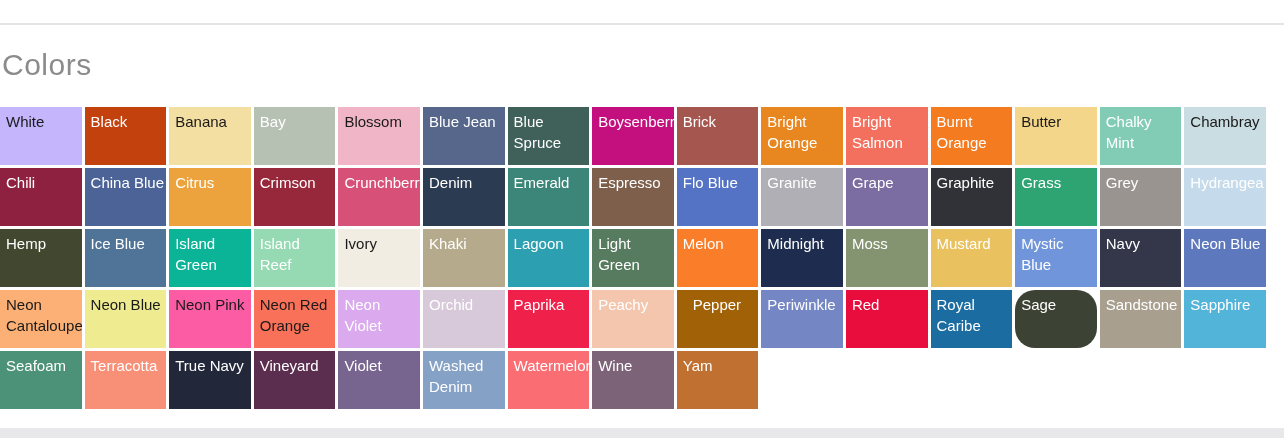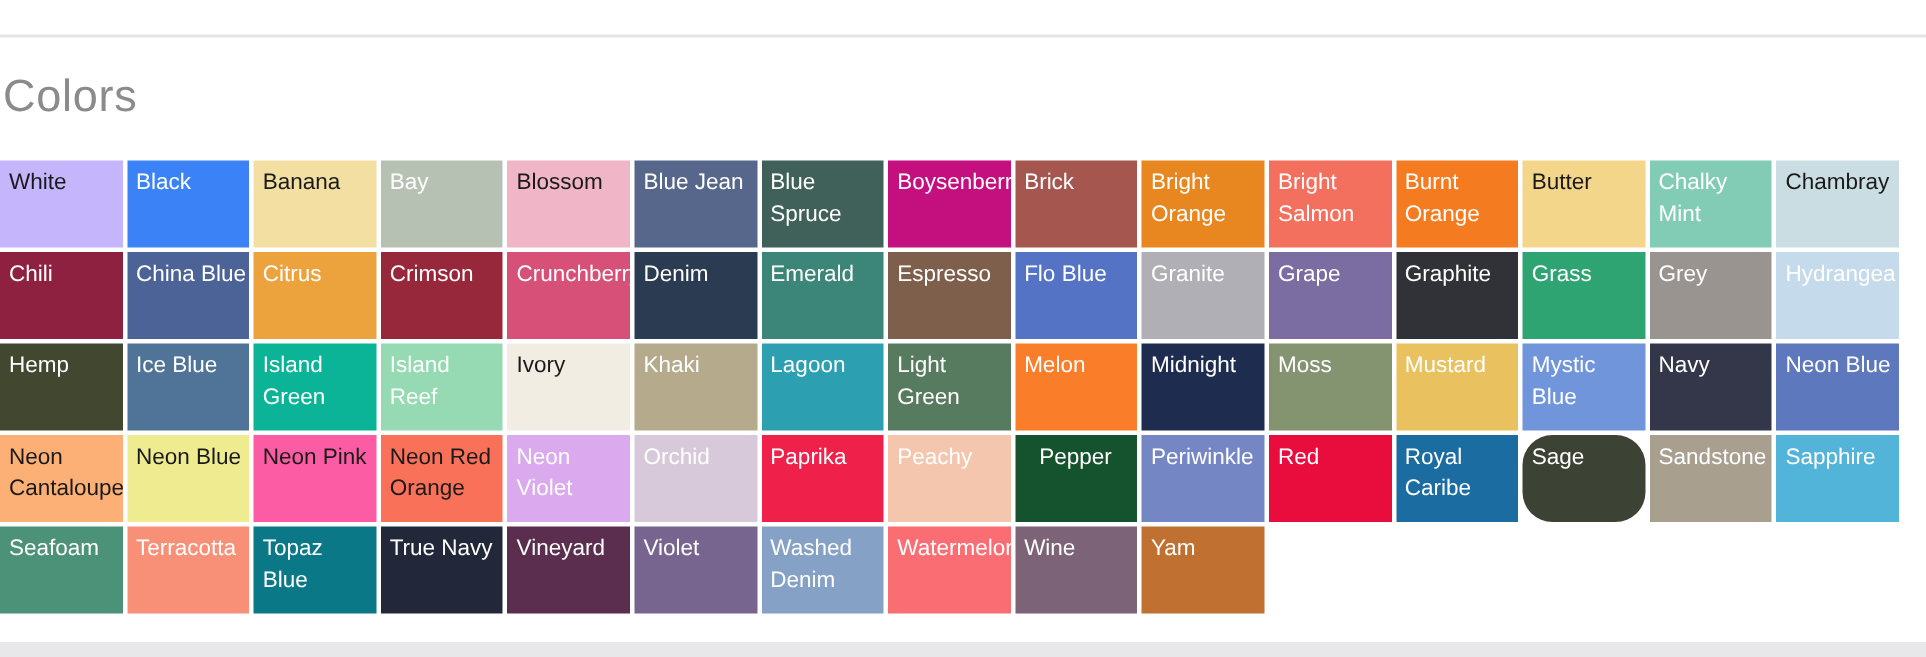--- a/index.html
+++ b/index.html
@@ -55,21 +55,21 @@
 </head>
 <body>
 
 <div>
   <div class="top-rule"></div>
   <h2 class="section-title">Colors</h2>
   <div class="swatch-grid" id="swatch-grid">
       <div class="swatch" style="background: #c4b5fd; color: rgb(26, 26, 26);">
         <span class="swatch-label">White</span>
       </div>
-      <div class="swatch" style="background: #3b82f6; color: rgb(255, 255, 255);">
+      <div class="swatch" style="background: #c2410c; color: rgb(255, 255, 255);">
         <span class="swatch-label">Black</span>
       </div>
       <div class="swatch" style="background: rgb(244, 223, 162); color: rgb(26, 26, 26);">
         <span class="swatch-label">Banana</span>
       </div>
       <div class="swatch" style="background: rgb(183, 193, 179); color: rgb(255, 255, 255);">
         <span class="swatch-label">Bay</span>
       </div>
       <div class="swatch" style="background: rgb(240, 181, 198); color: rgb(26, 26, 26);">
         <span class="swatch-label">Blossom</span>
@@ -211,21 +211,21 @@
       </div>
       <div class="swatch" style="background: rgb(215, 201, 218); color: rgb(255, 255, 255);">
         <span class="swatch-label">Orchid</span>
       </div>
       <div class="swatch" style="background: rgb(239, 33, 74); color: rgb(255, 255, 255);">
         <span class="swatch-label">Paprika</span>
       </div>
       <div class="swatch" style="background: rgb(244, 198, 174); color: rgb(255, 255, 255);">
         <span class="swatch-label">Peachy</span>
       </div>
-      <div class="swatch" style="background: #14532d; color: rgb(255, 255, 255); padding-left: 16px;">
+      <div class="swatch" style="background: #a16207; color: rgb(255, 255, 255); padding-left: 16px;">
         <span class="swatch-label">Pepper</span>
       </div>
       <div class="swatch" style="background: rgb(117, 134, 196); color: rgb(255, 255, 255);">
         <span class="swatch-label">Periwinkle</span>
       </div>
       <div class="swatch" style="background: rgb(233, 13, 62); color: rgb(255, 255, 255);">
         <span class="swatch-label">Red</span>
       </div>
       <div class="swatch" style="background: rgb(27, 108, 161); color: rgb(255, 255, 255);">
         <span class="swatch-label">Royal Caribe</span>
@@ -237,23 +237,20 @@
         <span class="swatch-label">Sandstone</span>
       </div>
       <div class="swatch" style="background: rgb(83, 180, 218); color: rgb(255, 255, 255);">
         <span class="swatch-label">Sapphire</span>
       </div>
       <div class="swatch" style="background: rgb(76, 146, 121); color: rgb(255, 255, 255);">
         <span class="swatch-label">Seafoam</span>
       </div>
       <div class="swatch" style="background: rgb(248, 143, 119); color: rgb(255, 255, 255);">
         <span class="swatch-label">Terracotta</span>
-      </div>
-      <div class="swatch" style="background: rgb(11, 120, 135); color: rgb(255, 255, 255);">
-        <span class="swatch-label">Topaz Blue</span>
       </div>
       <div class="swatch" style="background: rgb(35, 39, 58); color: rgb(255, 255, 255);">
         <span class="swatch-label">True Navy</span>
       </div>
       <div class="swatch" style="background: rgb(91, 45, 78); color: rgb(255, 255, 255);">
         <span class="swatch-label">Vineyard</span>
       </div>
       <div class="swatch" style="background: rgb(120, 101, 143); color: rgb(255, 255, 255);">
         <span class="swatch-label">Violet</span>
       </div>

